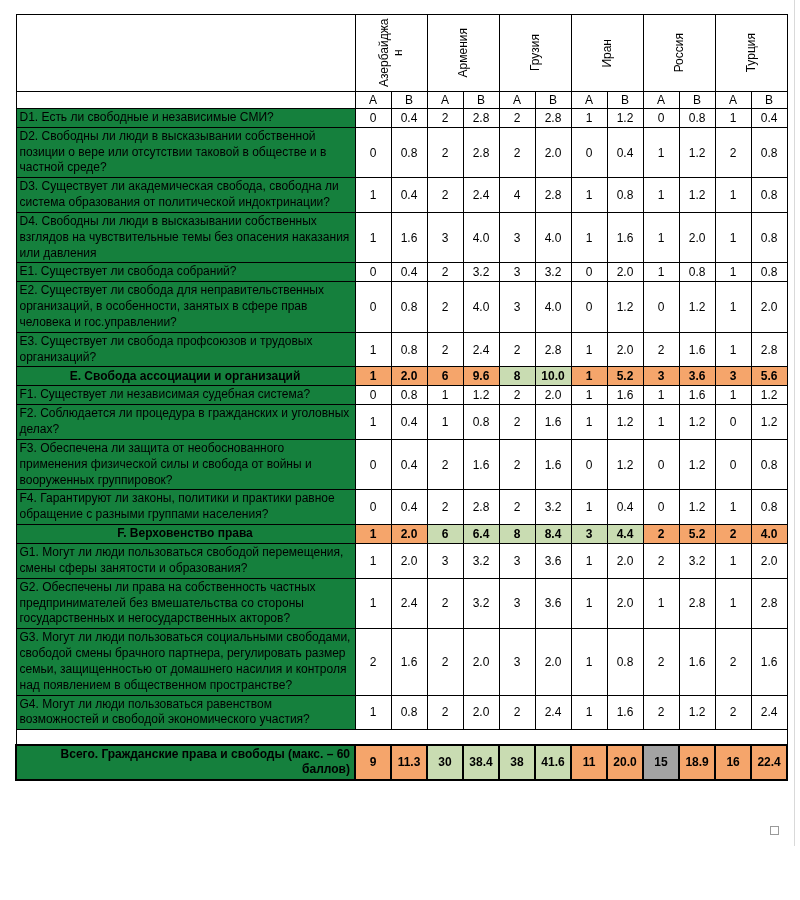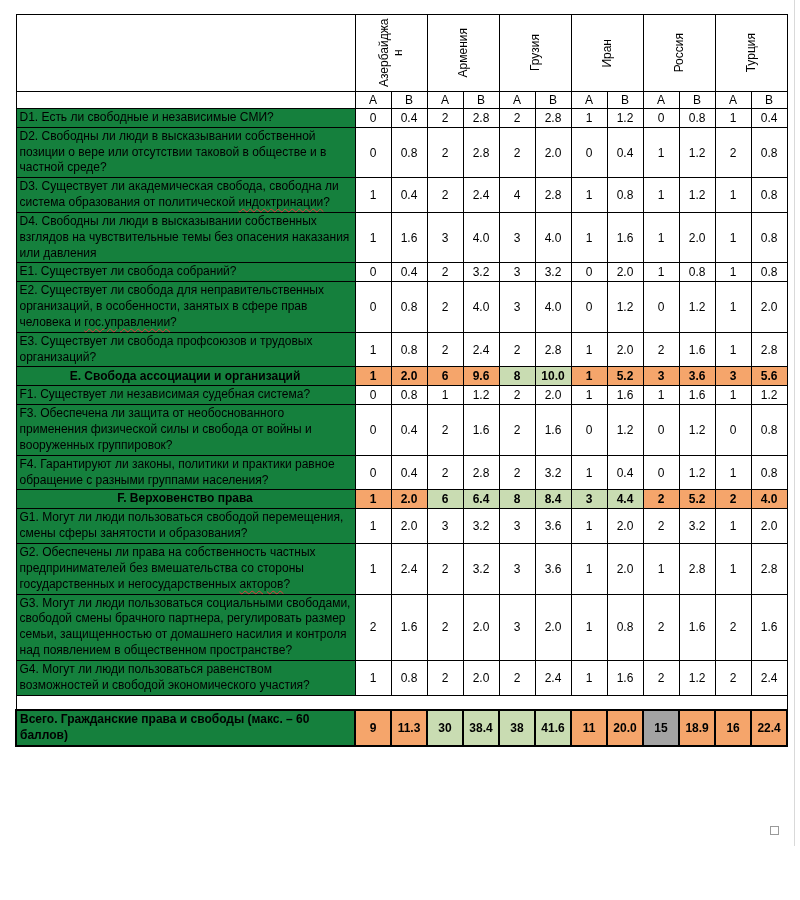--- a/index.html
+++ b/index.html
@@ -33,24 +33,23 @@
   td.val { font-size:12px; text-align:center; padding:0; background:#fff; }
   tr.q td { height:17px; }
 
   tr.sum td, tr.total td { font-weight:bold; }
   tr.sum td.lbl { text-align:center; }
   tr.sum td { height:19px; }
 
   tr.spacer td { height:15px; background:#fff; }
 
   tr.total td { border-width:2px; height:35px; }
-  tr.total td.lbl { text-align:left; }
+  tr.total td.lbl { text-align:right; }
 
   .sq {
-    text-decoration:underline;
     text-decoration-style:wavy;
     text-decoration-color:#e03a3a;
     text-decoration-thickness:1px;
     text-underline-offset:2px;
   }
 
   .anchor-box {
     position:absolute; left:770px; top:826px; width:9px; height:9px;
     border:1px solid #9a9a9a; background:#fff;
   }
@@ -258,20 +257,35 @@
           <td class="val">2</td>
           <td class="val">2.0</td>
           <td class="val">1</td>
           <td class="val">1.6</td>
           <td class="val">1</td>
           <td class="val">1.6</td>
           <td class="val">1</td>
           <td class="val">1.2</td>
         </tr>
         <tr class="q">
+          <td class="lbl">F2. Соблюдается ли процедура в гражданских и уголовных делах?</td>
+          <td class="val">1</td>
+          <td class="val">0.4</td>
+          <td class="val">1</td>
+          <td class="val">0.8</td>
+          <td class="val">2</td>
+          <td class="val">1.6</td>
+          <td class="val">1</td>
+          <td class="val">1.2</td>
+          <td class="val">1</td>
+          <td class="val">1.2</td>
+          <td class="val">0</td>
+          <td class="val">1.2</td>
+        </tr>
+        <tr class="q">
           <td class="lbl">F3. Обеспечена ли защита от необоснованного применения физической силы и свобода от войны и вооруженных группировок?</td>
           <td class="val">0</td>
           <td class="val">0.4</td>
           <td class="val">2</td>
           <td class="val">1.6</td>
           <td class="val">2</td>
           <td class="val">1.6</td>
           <td class="val">0</td>
           <td class="val">1.2</td>
           <td class="val">0</td>

